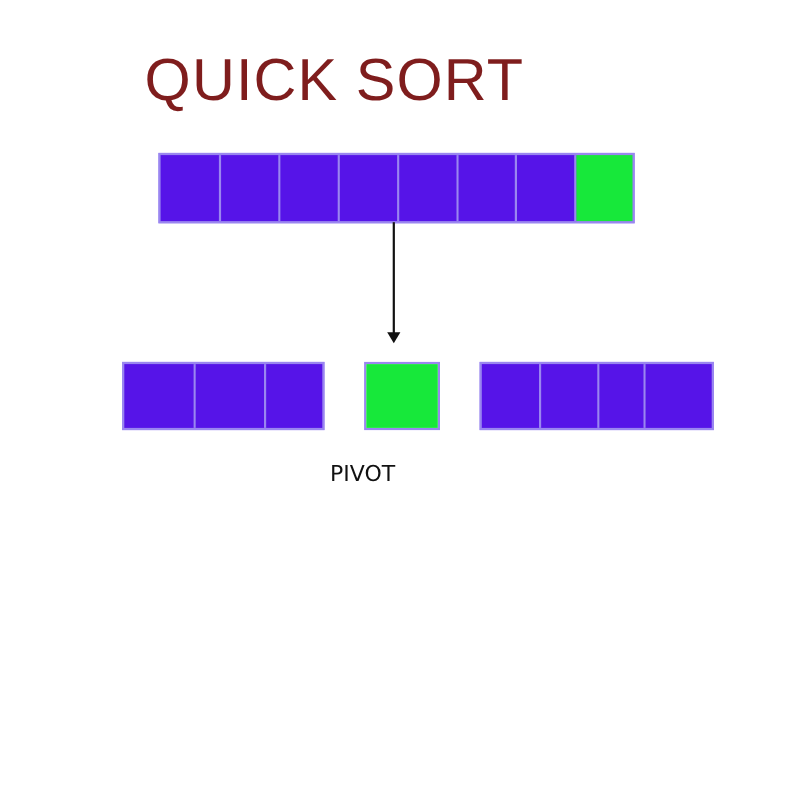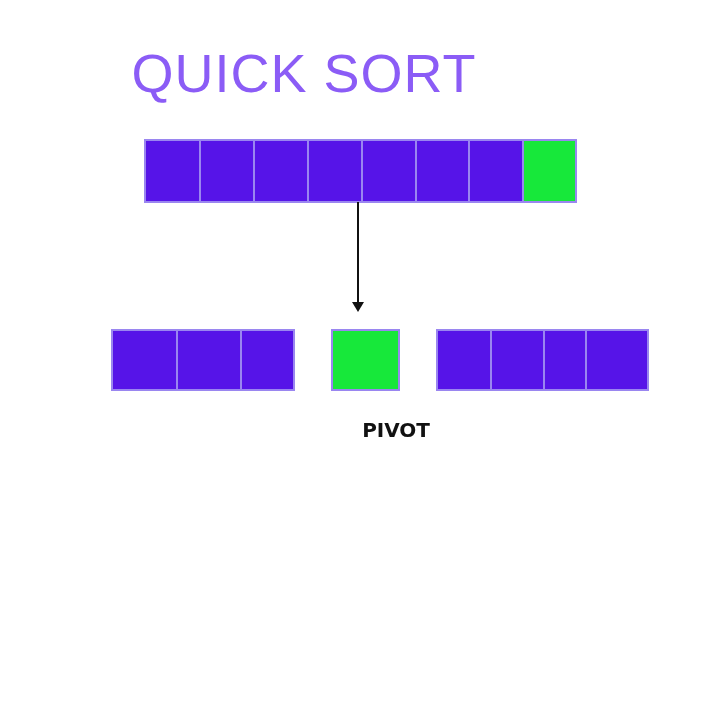--- a/index.html
+++ b/index.html
@@ -3,21 +3,21 @@
   <meta charset="utf-8">
   <style>
     html, body { margin: 0; padding: 0; }
     body {
       width: 720px; height: 720px; background: #ffffff;
       position: relative; overflow: hidden;
       font-family: "DejaVu Sans", sans-serif;
     }
     .title {
       position: absolute; left: 0; width: 608px; top: 42px;
-      text-align: center; font-size: 54px; color: #8b5cf6;
+      text-align: center; font-size: 54px; color: #7f1d1d;
       font-family: "Liberation Sans", sans-serif; font-weight: normal;
       letter-spacing: 1px;
     }
     .row {
       position: absolute; display: flex;
       border: 2px solid #9a86f0; box-sizing: border-box;
       background: #9a86f0;
     }
     .cell {
       height: 100%; box-sizing: border-box;
@@ -29,21 +29,21 @@
       position: absolute; left: 357px; top: 202px; width: 2px; height: 104px;
       background: #111111;
     }
     .arrow-head {
       position: absolute; left: 352px; top: 302px; width: 0; height: 0;
       border-left: 6px solid transparent; border-right: 6px solid transparent;
       border-top: 10px solid #111111;
     }
     .pivot-label {
       position: absolute; left: 300px; width: 130px; top: 418px;
-      text-align: right; font-size: 20px; font-weight: bold; color: #111111;
+      text-align: left; font-size: 20px; font-weight: normal; color: #111111;
       font-family: "DejaVu Sans", sans-serif;
     }
   </style>
 </head>
 <body>
 
 <div class="title">QUICK SORT</div>
 
 <div class="row" style="left:144px; top:139px; width:433px; height:64px;">
   <div class="cell" style="width:55px; --c:#5614e8;"></div>

